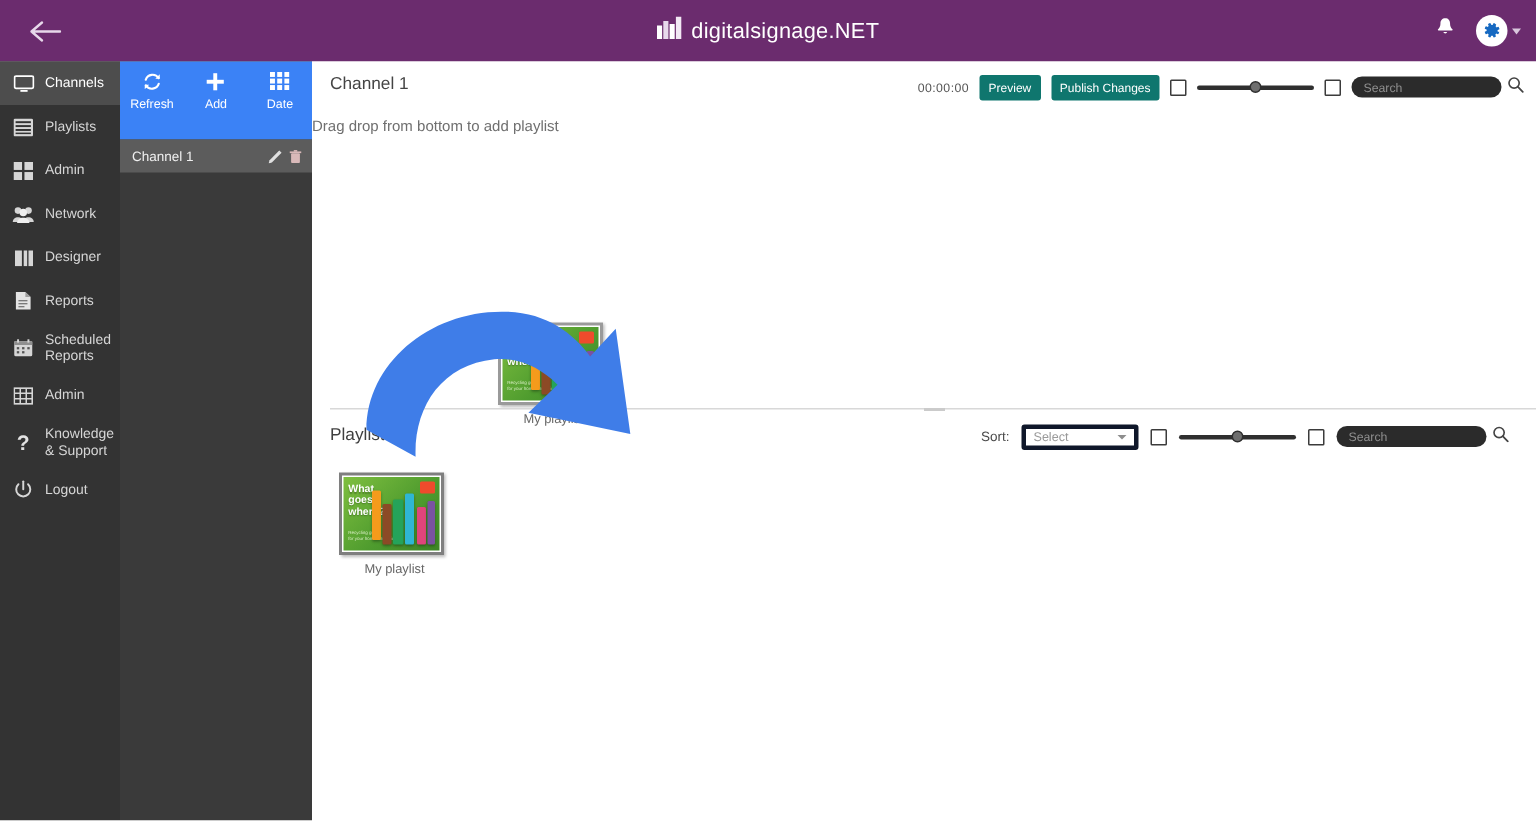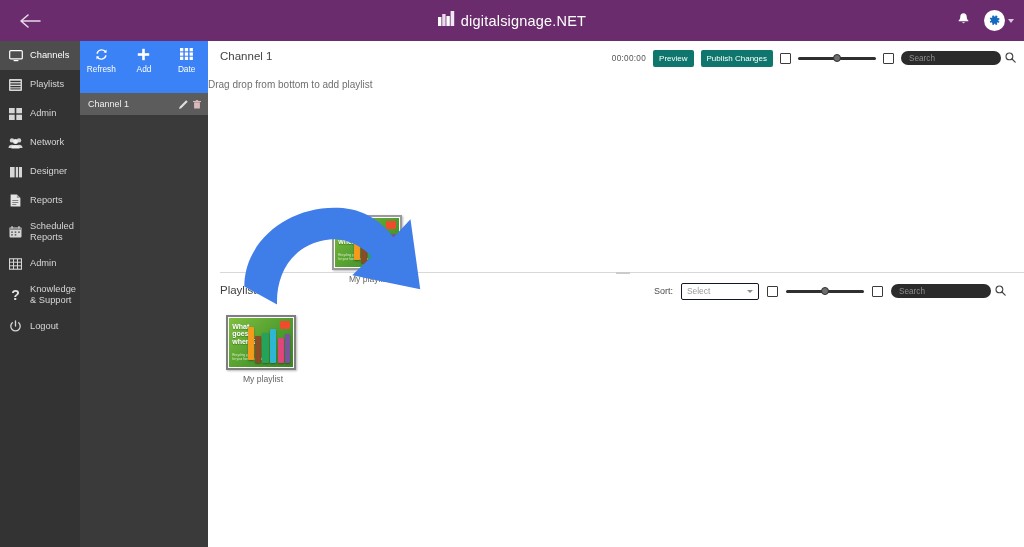--- a/index.html
+++ b/index.html
@@ -173,21 +173,21 @@
   .sh-ar { width: 0; height: 0; border-left: 3px solid transparent;
     border-right: 3px solid transparent; }
 
   
   .pl-section { position: absolute; left: 0; top: 238px; width: 816px; }
   .pl-head { position: relative; height: 28px; }
   .pl-title { position: absolute; left: 12px; top: 5px; font-size: 11.5px; color: #3f3f3f; }
   .pl-ctrls { position: absolute; right: 18px; top: 3px; display: flex; align-items: center; gap: 8px; }
   .sort-lbl2 { font-size: 9px; color: #4a4a4a; }
   .sel-light {
-    width: 78px; height: 17px; border: 1px solid #0f172a; border-radius: 2px;
+    width: 78px; height: 17px; border: 3px solid #0f172a; border-radius: 2px;
     background: #fff; display: flex; align-items: center; justify-content: space-between;
     padding: 0 5px; font-size: 8.4px; color: #9a9a9a; cursor: pointer;
   }
   .caret-dn-l { width: 0; height: 0; border-left: 3px solid transparent;
     border-right: 3px solid transparent; border-top: 3.6px solid #8d8d8d; }
 
   .pl-grid { position: absolute; left: 18px; top: 36px; }
   .pl-grid .pl-thumb { border-color: #7f7f7f; }
 
   

